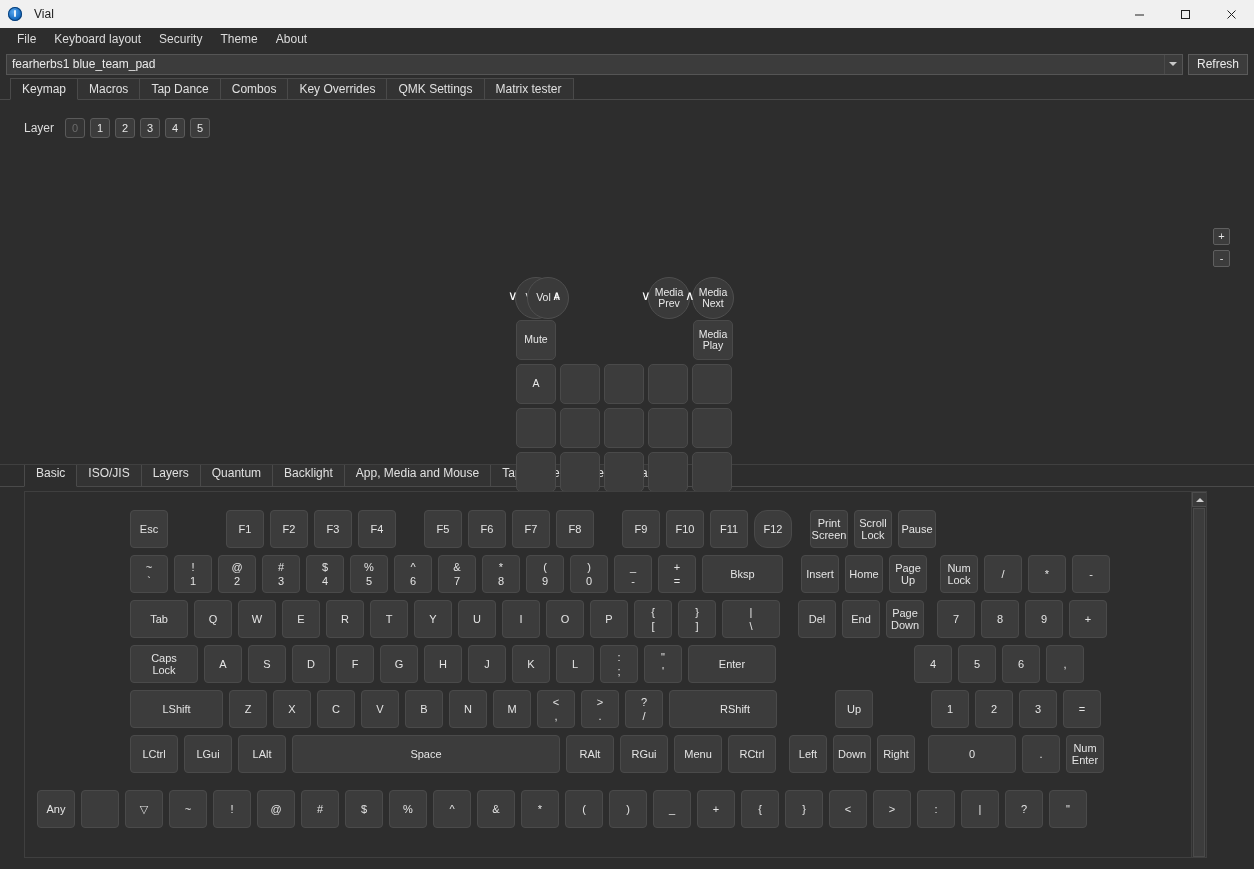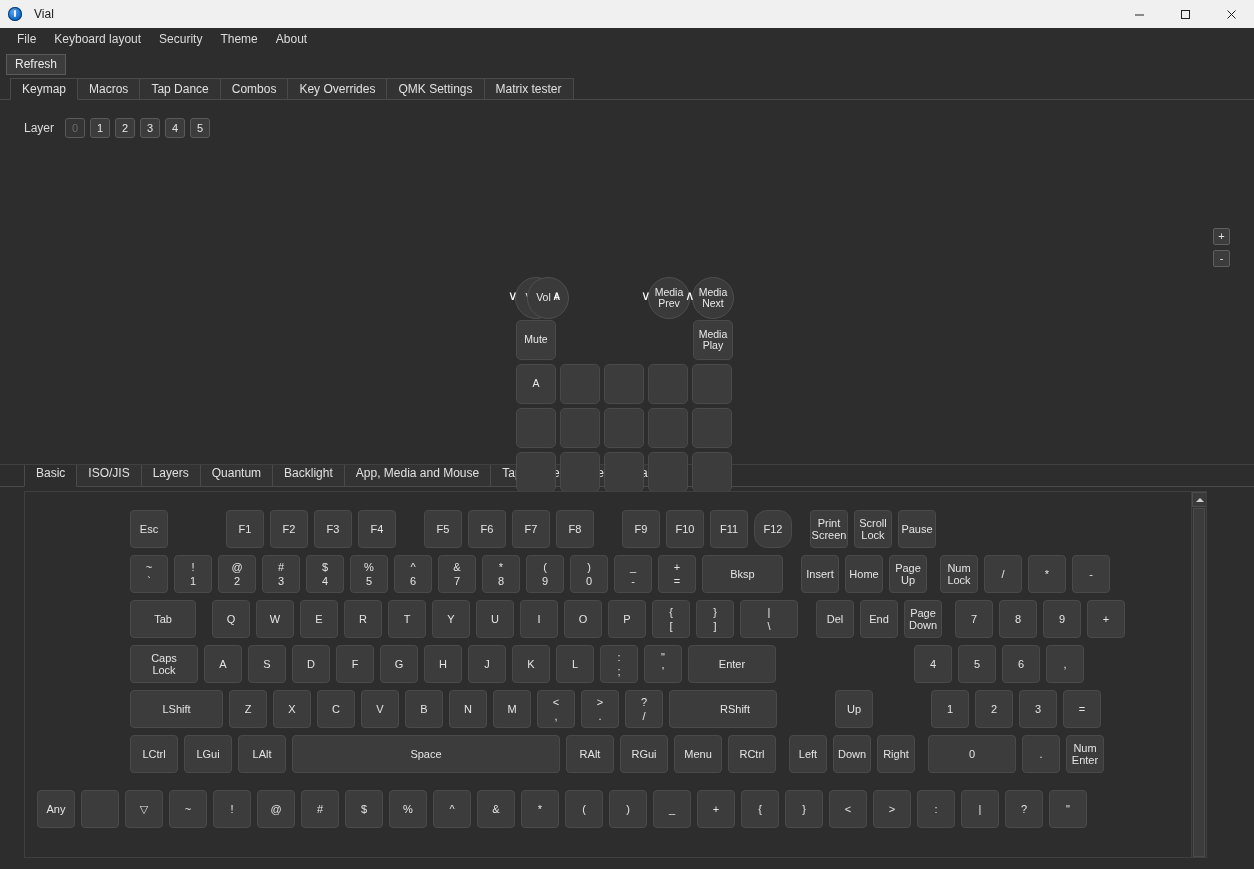--- a/index.html
+++ b/index.html
@@ -223,20 +223,26 @@
 
 <div class="menubar" id="menubar">
     <div class="menu-item">File</div>
     <div class="menu-item">Keyboard layout</div>
     <div class="menu-item">Security</div>
     <div class="menu-item">Theme</div>
     <div class="menu-item">About</div>
   </div>
 
 <div class="pathrow">
+  <div class="combo">
+    <span class="combo-text">fearherbs1 blue_team_pad</span>
+    <span class="combo-arrow">
+        <i></i>
+      </span>
+  </div>
   <div class="refresh-btn">Refresh</div>
 </div>
 
 <div class="tabbar" id="main-tabs">
     <div class="tab active">Keymap</div>
     <div class="tab">Macros</div>
     <div class="tab">Tap Dance</div>
     <div class="tab">Combos</div>
     <div class="tab">Key Overrides</div>
     <div class="tab">QMK Settings</div>
@@ -556,21 +562,21 @@
               <span style="display: block;">*</span>
             </span>
           </div>
           <div class="pkey" style="width: 38px; margin-right: 6px;">
             <span>
               <span style="display: block;">-</span>
             </span>
           </div>
         </div>
         <div class="krow" style="top: 108px; left: 105px;">
-          <div class="pkey" style="width: 66px; margin-right: 16px;">
+          <div class="pkey" style="width: 58px; margin-right: 6px;">
             <span>
               <span style="display: block;">Tab</span>
             </span>
           </div>
           <div class="pkey" style="width: 38px; margin-right: 6px;">
             <span>
               <span style="display: block;">Q</span>
             </span>
           </div>
           <div class="pkey" style="width: 38px; margin-right: 6px;">

